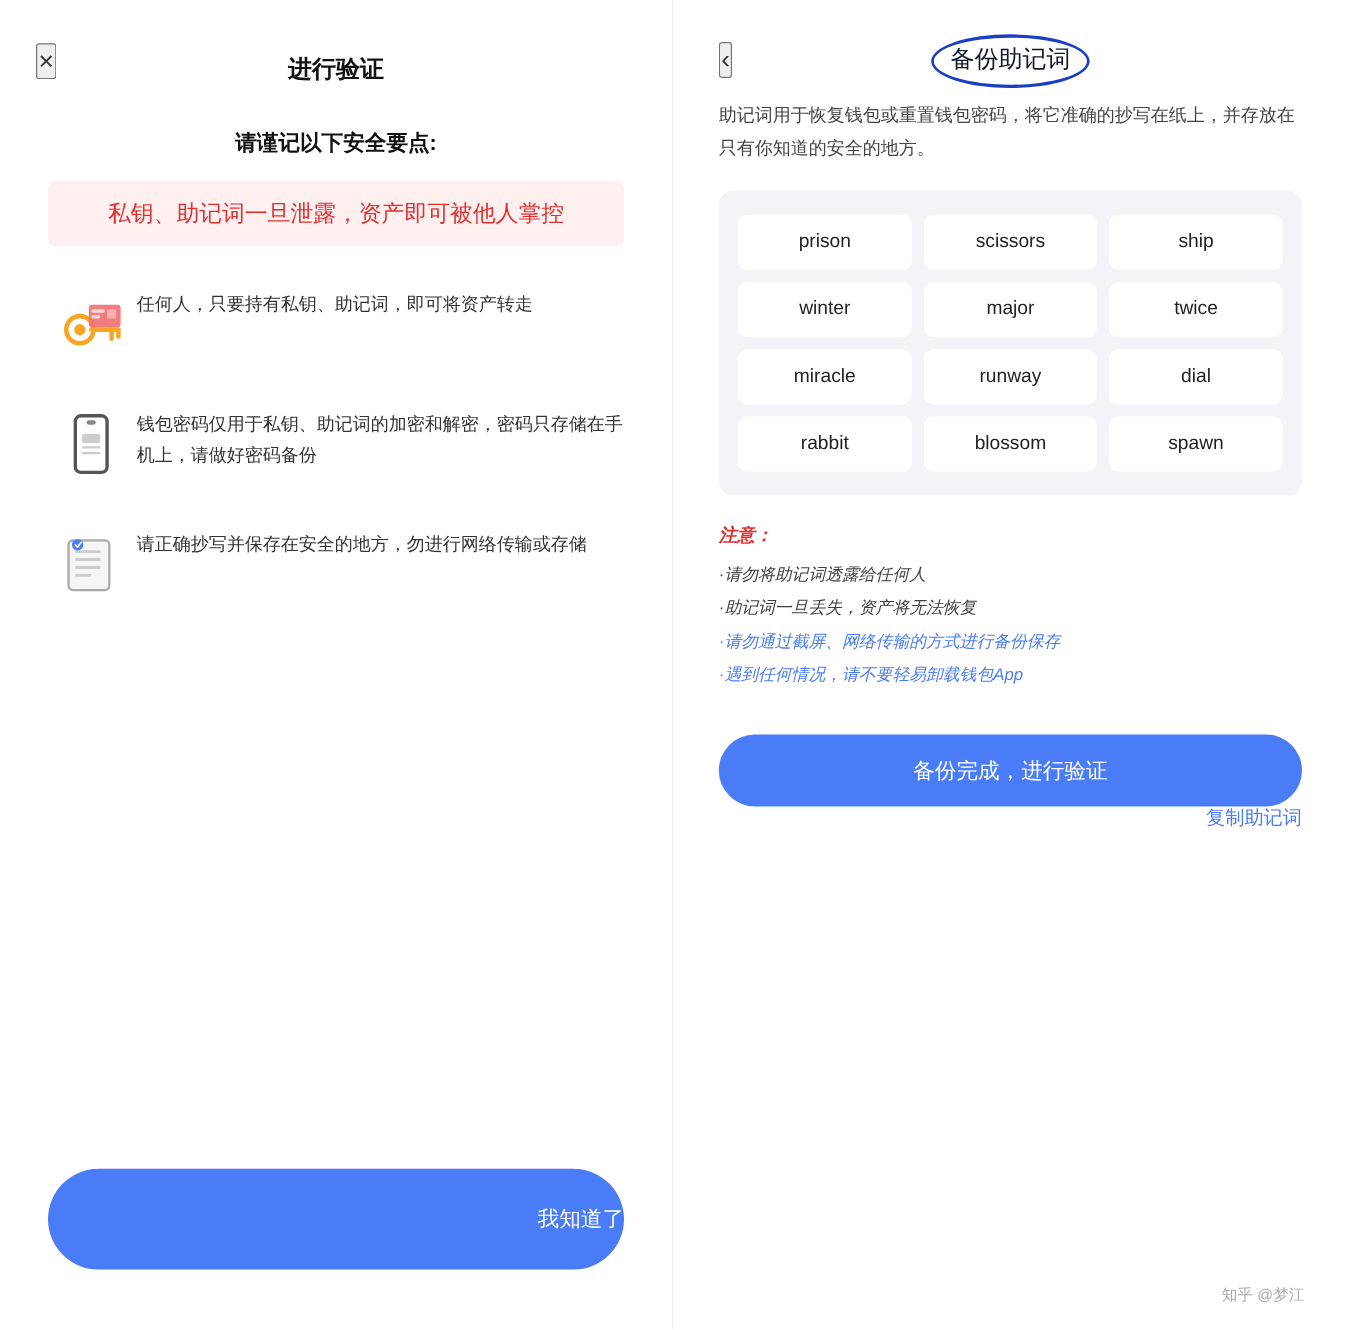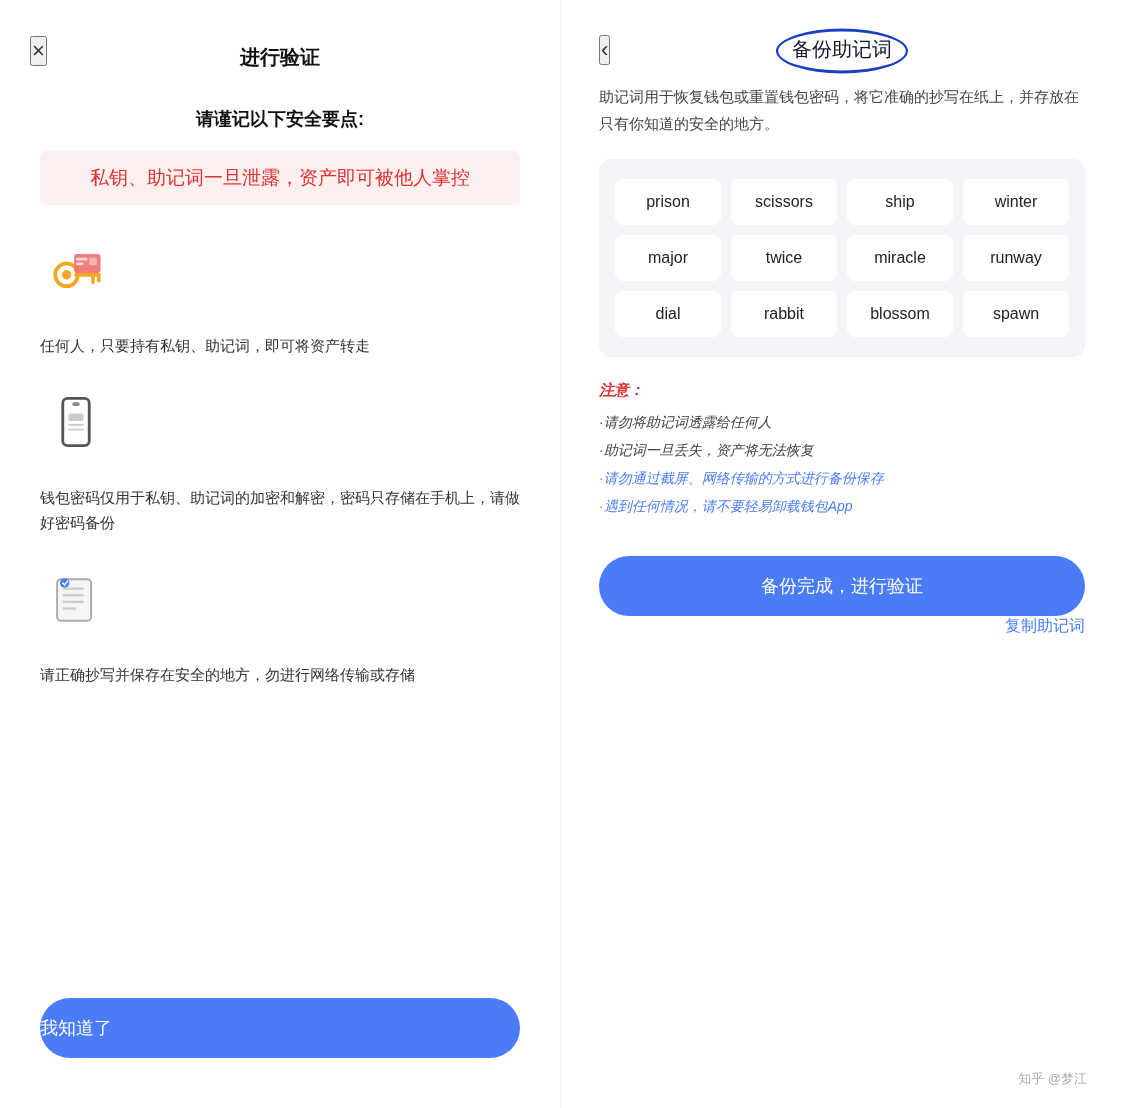--- a/index.html
+++ b/index.html
@@ -58,22 +58,21 @@
       text-align: center;
       color: #e03030;
       font-size: 19px;
       margin-bottom: 30px;
     }
 
     .tip-item {
       display: flex;
       align-items: flex-start;
       margin-bottom: 28px;
-      gap: 20px;
-      flex-direction: column;
+      gap: 2px;
     }
 
     .tip-icon {
       width: 72px;
       height: 72px;
       flex-shrink: 0;
       display: flex;
       align-items: center;
       justify-content: center;
     }
@@ -87,25 +86,25 @@
 
     .left-bottom-btn {
       position: absolute;
       bottom: 50px;
       left: 40px;
       right: 40px;
       background: #4a7cf7;
       color: #fff;
       font-size: 18px;
       font-weight: 500;
-      padding: 18px 0;
+      padding: 30px 0;
       border-radius: 50px;
       border: none;
       cursor: pointer;
-      text-align: left;
+      text-align: right;
     }
 
     
     .right-panel {
       width: 562px;
       height: 1108px;
       background: #fff;
       padding: 36px 38px 40px 38px;
       display: flex;
       flex-direction: column;
@@ -155,21 +154,21 @@
 
     .right-description {
       font-size: 15px;
       color: #444;
       line-height: 1.8;
       margin-bottom: 22px;
     }
 
     .mnemonic-grid {
       display: grid;
-      grid-template-columns: repeat(4, 1fr);
+      grid-template-columns: repeat(3, 1fr);
       gap: 10px;
       background: #f2f4f8;
       border-radius: 12px;
       padding: 20px 16px;
       margin-bottom: 24px;
     }
 
     .mnemonic-word {
       background: #fff;
       border-radius: 8px;

